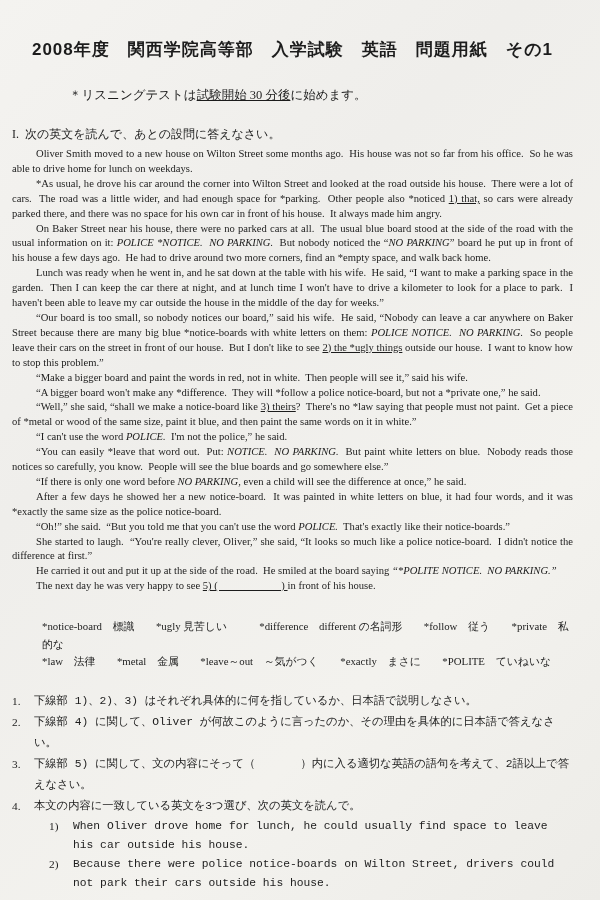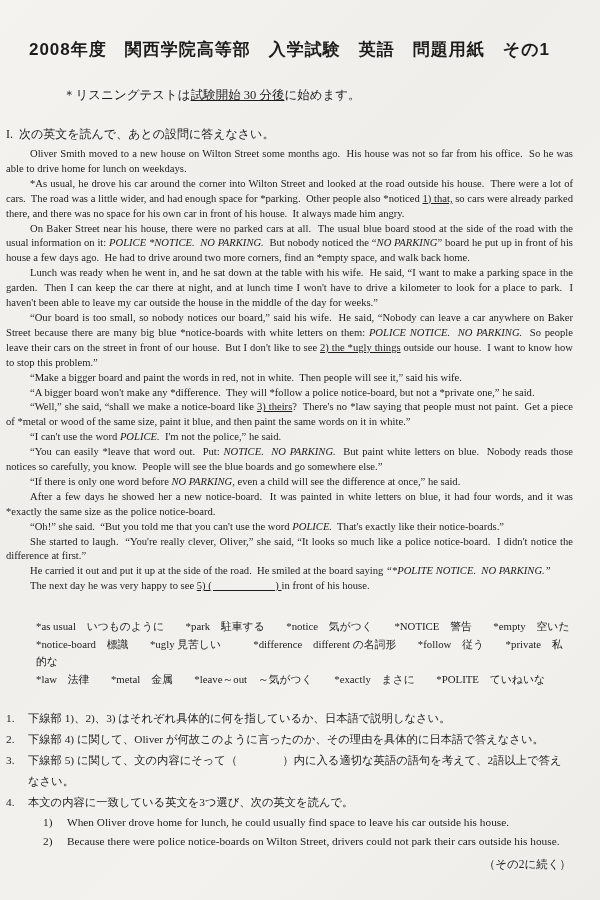--- a/index.html
+++ b/index.html
@@ -6,21 +6,21 @@
   body {
     width:600px; height:900px;
     background:#e9e7e4;
     font-family:"Liberation Serif","DejaVu Serif",serif;
     color:#1c1c1c;
     overflow:hidden;
   }
   .page {
     box-sizing:border-box;
     width:600px; height:900px;
-    padding:30px 27px 0 6px;
+    padding:30px 27px 0 12px;
     background:linear-gradient(135deg,#f4f3f0 0%,#efeeeb 35%,#f3f2ee 70%,#edecE8 100%);
   }
   .title {
     text-align:center;
     font-family:"Liberation Sans","DejaVu Sans",sans-serif;
     font-weight:bold;
     font-size:17px;
     letter-spacing:1px;
     margin:8px 0 26px 0;
   }
@@ -51,21 +51,21 @@
   }
   .glossary p { margin:0; white-space:pre-wrap; }
   .questions { margin:20px 0 0 0; }
   .q-row {
     margin:0;
     font-size:11.3px;
     line-height:21px;
     display:flex;
   }
   .q-num { width:22px; flex:0 0 22px; }
-  .q-text { flex:1; }
+  .q-text { flex:1;font-family:Liberation Mono, monospace; }
   .q-subitems { margin-left:37px; }
   .q-sub {
     margin:0;
     font-size:11.3px;
     line-height:19px;
     display:flex;
   }
   .q-sub .q-num { width:24px; flex:0 0 24px; }
   .continuation {
     margin:6px 2px 0 0;
@@ -98,21 +98,20 @@
       <p><span>“You can easily *leave that word out.  Put: </span><span class="i">NOTICE.  NO PARKING.</span><span>  But paint white letters on blue.  Nobody reads those notices so carefully, you know.  People will see the blue boards and go somewhere else.”</span></p>
       <p><span>“If there is only one word before </span><span class="i">NO PARKING</span><span>, even a child will see the difference at once,” he said.</span></p>
       <p><span>After a few days he showed her a new notice-board.  It was painted in white letters on blue, it had four words, and it was *exactly the same size as the police notice-board.</span></p>
       <p><span>“Oh!” she said.  “But you told me that you can't use the word </span><span class="i">POLICE.</span><span>  That's exactly like their notice-boards.”</span></p>
       <p><span>She started to laugh.  “You're really clever, Oliver,” she said, “It looks so much like a police notice-board.  I didn't notice the difference at first.”</span></p>
       <p><span>He carried it out and put it up at the side of the road.  He smiled at the board saying </span><span class="i">“*POLITE NOTICE.  NO PARKING.”</span></p>
       <p><span>The next day he was very happy to see </span><span class="u">5) (　　　　　　) </span><span>in front of his house.</span></p>
     </div>
 
   <div class="glossary" id="glossary">
-      <p>*as usual　いつものように　　*park　駐車する　　*notice　気がつく　　*NOTICE　警告　　*empty　空いた</p>
       <p>*notice-board　標識　　*ugly 見苦しい　　　*difference　different の名詞形　　*follow　従う　　*private　私的な</p>
       <p>*law　法律　　*metal　金属　　*leave～out　～気がつく　　*exactly　まさに　　*POLITE　ていねいな</p>
     </div>
 
   <div class="questions" id="questions">
       <div class="q-row">
         <span class="q-num">1.</span>
         <span class="q-text">下線部 1)、2)、3) はそれぞれ具体的に何を指しているか、日本語で説明しなさい。</span>
       </div>
       <div class="q-row">

